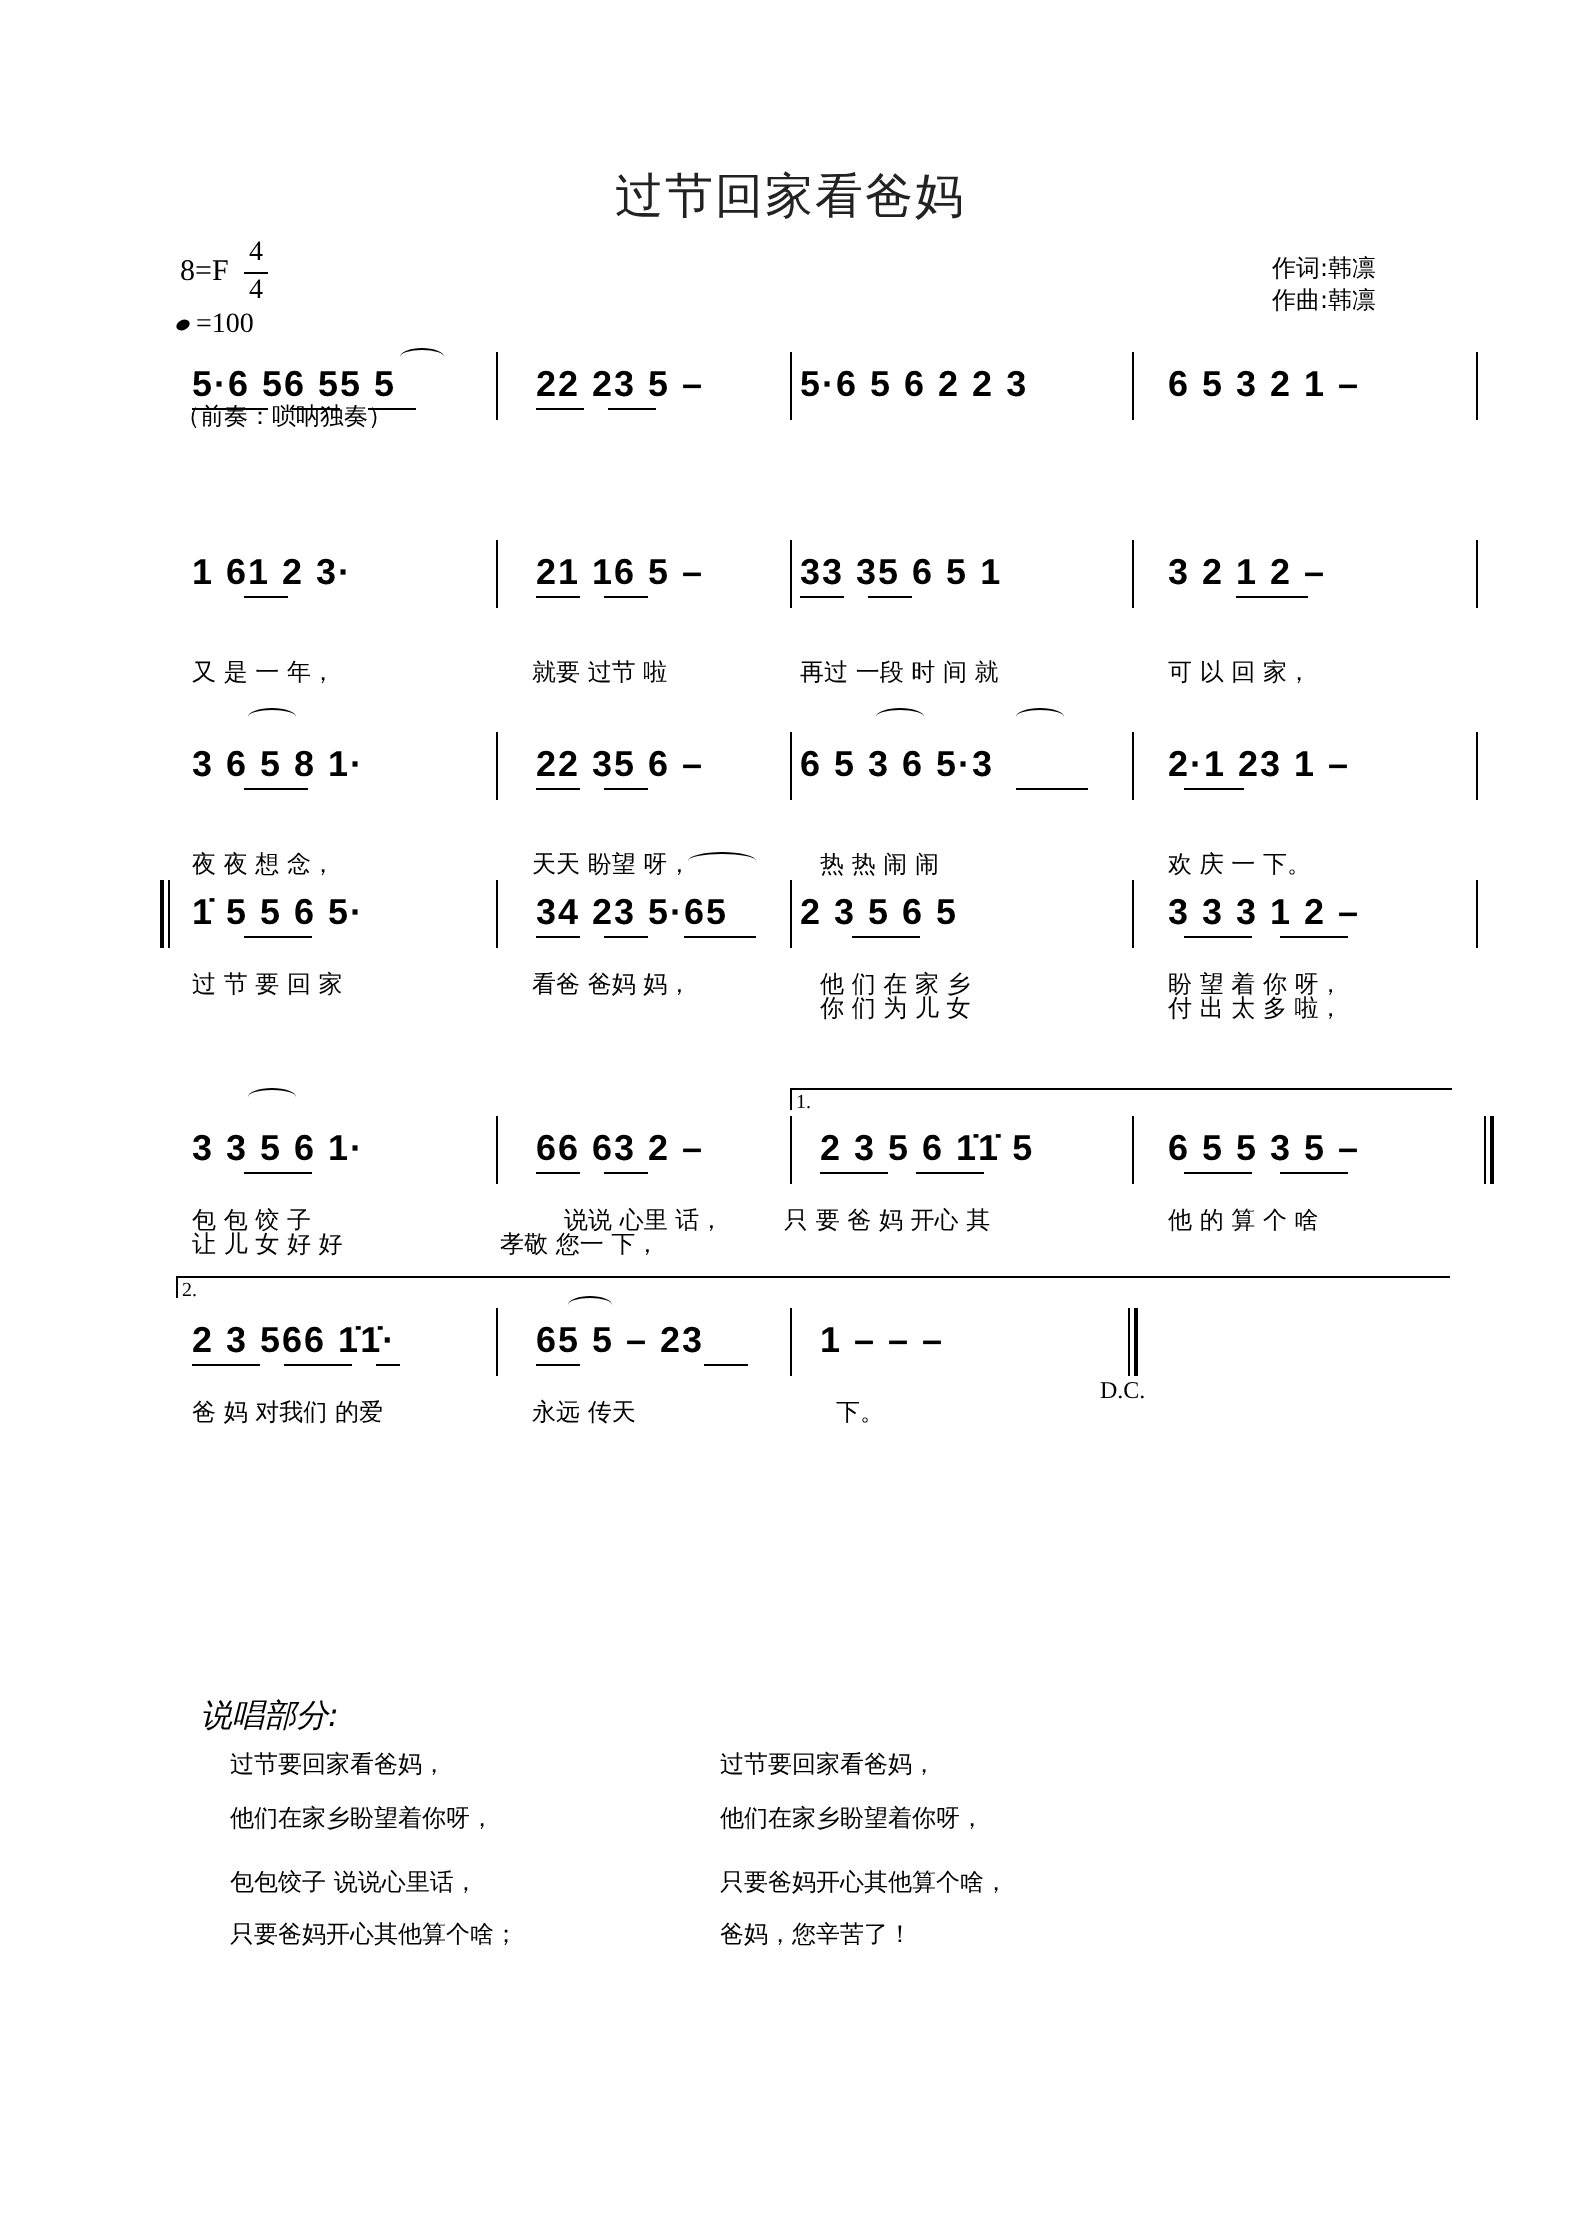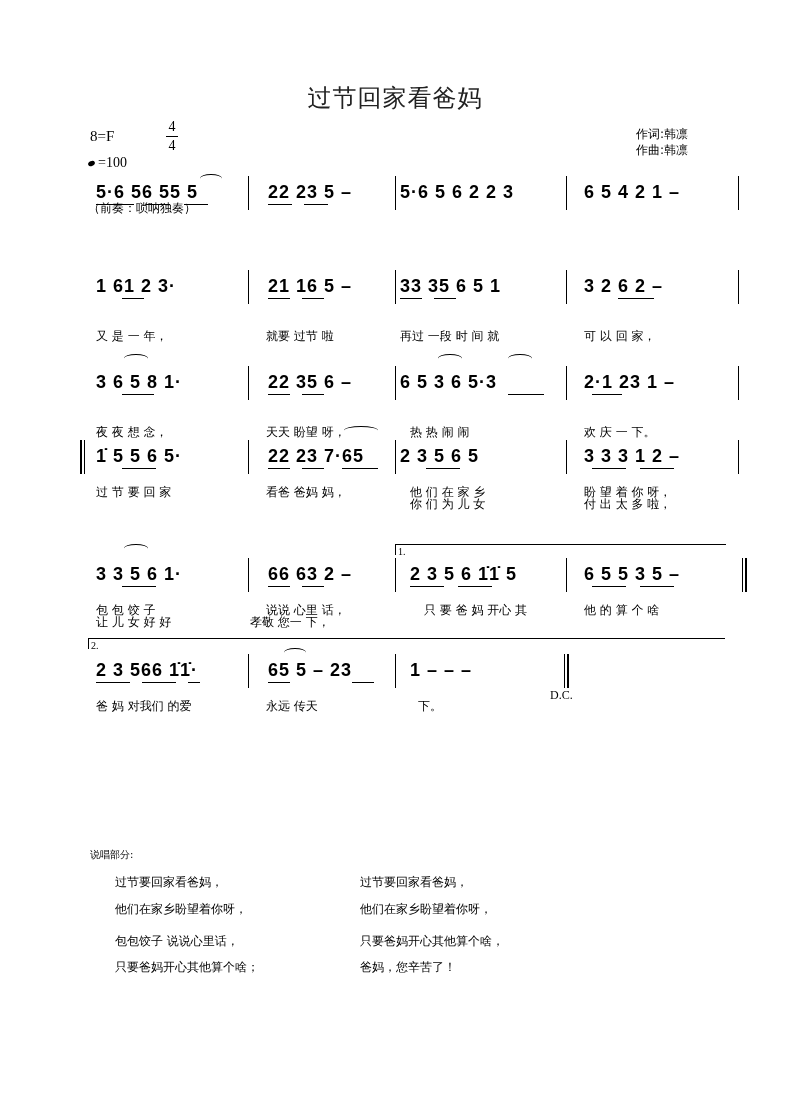--- a/index.html
+++ b/index.html
@@ -3,37 +3,37 @@
 <meta charset="utf-8">
 <style>
   html, body { margin: 0; padding: 0; background: #ffffff; }
   body { width: 790px; height: 1119px; position: relative; overflow: hidden;
          font-family: "DejaVu Sans", sans-serif; color: #000; }
   .abs { position: absolute; }
   .title { left: 0; width: 790px; top: 82px; text-align: center;
            font-family: "DejaVu Serif", serif; font-size: 24px; letter-spacing: 1px; color: #222; }
   .key { left: 90px; top: 128px; font-family: "Liberation Serif", serif; font-size: 15px; }
   .ts { left: 122px; top: 118px; font-family: "Liberation Serif", serif; font-size: 14px;
-        text-align: center; width: 12px; line-height: 18px; margin-left: 44px; }
+        text-align: center; width: 12px; line-height: 18px; }
   .ts .line { display:block; border-top: 1px solid #000; width: 12px; margin: 0; height:0; }
   .tempo { left: 88px; top: 155px; font-family: "Liberation Serif", serif; font-size: 14px; }
   .tempo .dot { display:inline-block; width:7px; height:5px; background:#000; border-radius:50%;
                 transform: rotate(-25deg); margin-right:3px; vertical-align: middle; }
   .credits { left: 636px; top: 126px; font-size: 12px; line-height: 16px; }
   .row { position: absolute; left: 88px; width: 652px; height: 40px; }
   .bar { position: absolute; top: 0; width: 1px; height: 34px; background: #000; }
   .notes { position: absolute; top: 6px; font-family: "Liberation Sans", sans-serif;
            font-weight: bold; font-size: 18px; white-space: pre; letter-spacing: 1px; }
   .lyr { position: absolute; font-size: 12px; white-space: pre; letter-spacing: 0px; }
   .ul { position: absolute; height: 0; border-top: 1px solid #000; }
   .slur { position: absolute; height: 8px; border-top: 1px solid #000; border-radius: 50% 50% 0 0; }
   .volta { position: absolute; border-top: 1px solid #000; border-left: 1px solid #000; height: 10px; }
   .volta span { font-size: 10px; position: absolute; left: 2px; top: 1px; font-family: "Liberation Serif", serif; }
   .dc { font-family: "Liberation Serif", serif; font-size: 12px; }
-  .rap-title { left: 90px; top: 848px; font-size: 10px; }
+  .rap-title { left: 100px; top: 848px; font-size: 16px; font-style: italic; }
   .rap { position: absolute; font-size: 12px; }
 </style>
 </head>
 <body>
 
 <div class="abs title">过节回家看爸妈</div>
 <div class="abs key">8=F</div>
 <div class="abs ts">
   <span>4</span>
   <span class="line"></span>
@@ -48,39 +48,39 @@
 </div>
 
 <div class="row" style="top:176px">
   <div class="bar" style="left:160px"></div>
   <div class="bar" style="left:307px"></div>
   <div class="bar" style="left:478px"></div>
   <div class="bar" style="left:650px"></div>
   <div class="notes" style="left:8px">5·6 56 55 5</div>
   <div class="notes" style="left:180px">22 23 5 –</div>
   <div class="notes" style="left:312px">5·6 5 6 2 2 3</div>
-  <div class="notes" style="left:496px">6 5 4 2 1 –</div>
+  <div class="notes" style="left:496px">6 5 3 2 1 –</div>
   <div class="slur" style="left:112px; top:-2px; width:22px"></div>
   <div class="ul" style="left:8px; top:28px; width:38px"></div>
   <div class="ul" style="left:58px; top:28px; width:24px"></div>
   <div class="ul" style="left:96px; top:28px; width:24px"></div>
   <div class="ul" style="left:180px; top:28px; width:24px"></div>
   <div class="ul" style="left:216px; top:28px; width:24px"></div>
   <div class="lyr" style="left:0px; top:24px; font-size:12px">（前奏：唢呐独奏）</div>
 </div>
 
 <div class="row" style="top:270px">
   <div class="bar" style="left:160px"></div>
   <div class="bar" style="left:307px"></div>
   <div class="bar" style="left:478px"></div>
   <div class="bar" style="left:650px"></div>
   <div class="notes" style="left:8px">1 61 2 3·</div>
   <div class="notes" style="left:180px">21 16 5 –</div>
   <div class="notes" style="left:312px">33 35 6 5 1</div>
-  <div class="notes" style="left:496px">3 2 6 2 –</div>
+  <div class="notes" style="left:496px">3 2 1 2 –</div>
   <div class="ul" style="left:34px; top:28px; width:22px"></div>
   <div class="ul" style="left:180px; top:28px; width:22px"></div>
   <div class="ul" style="left:214px; top:28px; width:22px"></div>
   <div class="ul" style="left:312px; top:28px; width:22px"></div>
   <div class="ul" style="left:346px; top:28px; width:22px"></div>
   <div class="ul" style="left:530px; top:28px; width:36px"></div>
   <div class="lyr" style="left:8px; top:58px">又 是 一 年，</div>
   <div class="lyr" style="left:178px; top:58px">就要 过节 啦</div>
   <div class="lyr" style="left:312px; top:58px">再过 一段 时 间 就</div>
   <div class="lyr" style="left:496px; top:58px">可 以 回 家，</div>
@@ -110,21 +110,21 @@
 </div>
 
 <div class="row" style="top:440px">
   <div class="bar" style="left:-8px; width:2px"></div>
   <div class="bar" style="left:-4px"></div>
   <div class="bar" style="left:160px"></div>
   <div class="bar" style="left:307px"></div>
   <div class="bar" style="left:478px"></div>
   <div class="bar" style="left:650px"></div>
   <div class="notes" style="left:8px">1̇ 5 5 6 5·</div>
-  <div class="notes" style="left:180px">22 23 7·65</div>
+  <div class="notes" style="left:180px">34 23 5·65</div>
   <div class="notes" style="left:312px">2 3 5 6 5</div>
   <div class="notes" style="left:496px">3 3 3 1 2 –</div>
   <div class="slur" style="left:256px; top:-14px; width:34px"></div>
   <div class="ul" style="left:34px; top:28px; width:34px"></div>
   <div class="ul" style="left:180px; top:28px; width:22px"></div>
   <div class="ul" style="left:214px; top:28px; width:22px"></div>
   <div class="ul" style="left:254px; top:28px; width:36px"></div>
   <div class="ul" style="left:338px; top:28px; width:34px"></div>
   <div class="ul" style="left:504px; top:28px; width:34px"></div>
   <div class="ul" style="left:552px; top:28px; width:34px"></div>
@@ -151,22 +151,22 @@
   <div class="notes" style="left:496px">6 5 5 3 5 –</div>
   <div class="slur" style="left:36px; top:-14px; width:24px"></div>
   <div class="ul" style="left:34px; top:28px; width:34px"></div>
   <div class="ul" style="left:180px; top:28px; width:22px"></div>
   <div class="ul" style="left:214px; top:28px; width:22px"></div>
   <div class="ul" style="left:322px; top:28px; width:34px"></div>
   <div class="ul" style="left:370px; top:28px; width:34px"></div>
   <div class="ul" style="left:504px; top:28px; width:34px"></div>
   <div class="ul" style="left:552px; top:28px; width:34px"></div>
   <div class="lyr" style="left:8px; top:44px">包 包 饺 子</div>
-  <div class="lyr" style="left:178px; top:44px">说说 心里 话，</div>
-  <div class="lyr" style="left:336px; top:44px">只 要 爸 妈 开心 其</div>
+  <div class="lyr" style="left:194px; top:44px">说说 心里 话，</div>
+  <div class="lyr" style="left:304px; top:44px">只 要 爸 妈 开心 其</div>
   <div class="lyr" style="left:496px; top:44px">他 的 算 个 啥</div>
   <div class="lyr" style="left:8px; top:56px">让 儿 女 好 好</div>
   <div class="lyr" style="left:162px; top:56px">孝敬 您一 下，</div>
 </div>
 
 <div class="row" style="top:654px">
   <div class="volta" style="left:0px; top:-16px; width:636px">
       <span>2.</span>
     </div>
   <div class="bar" style="left:160px"></div>

